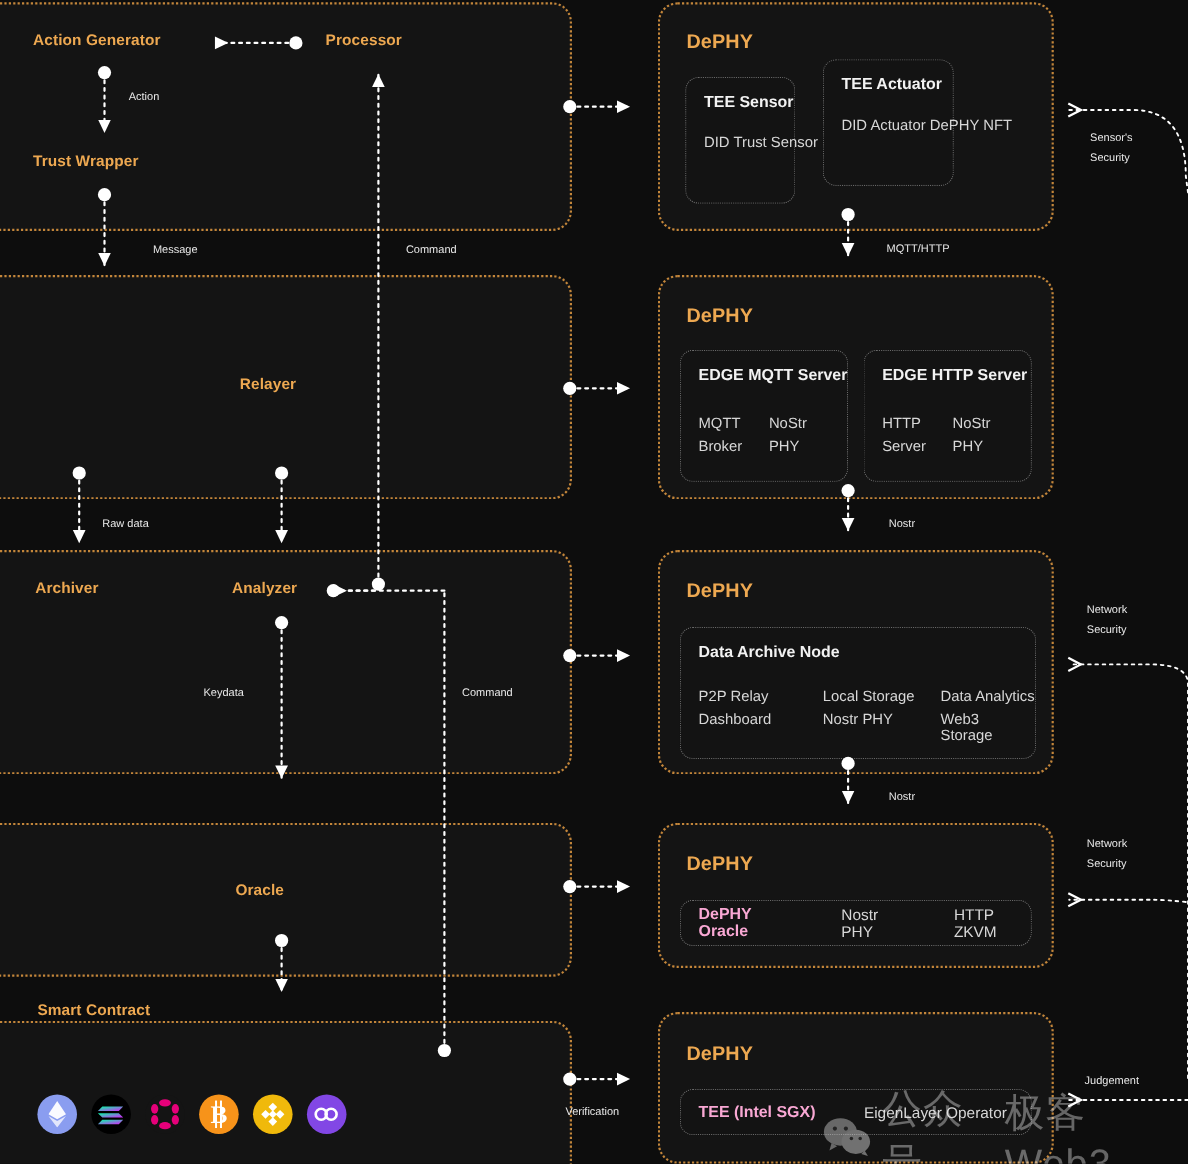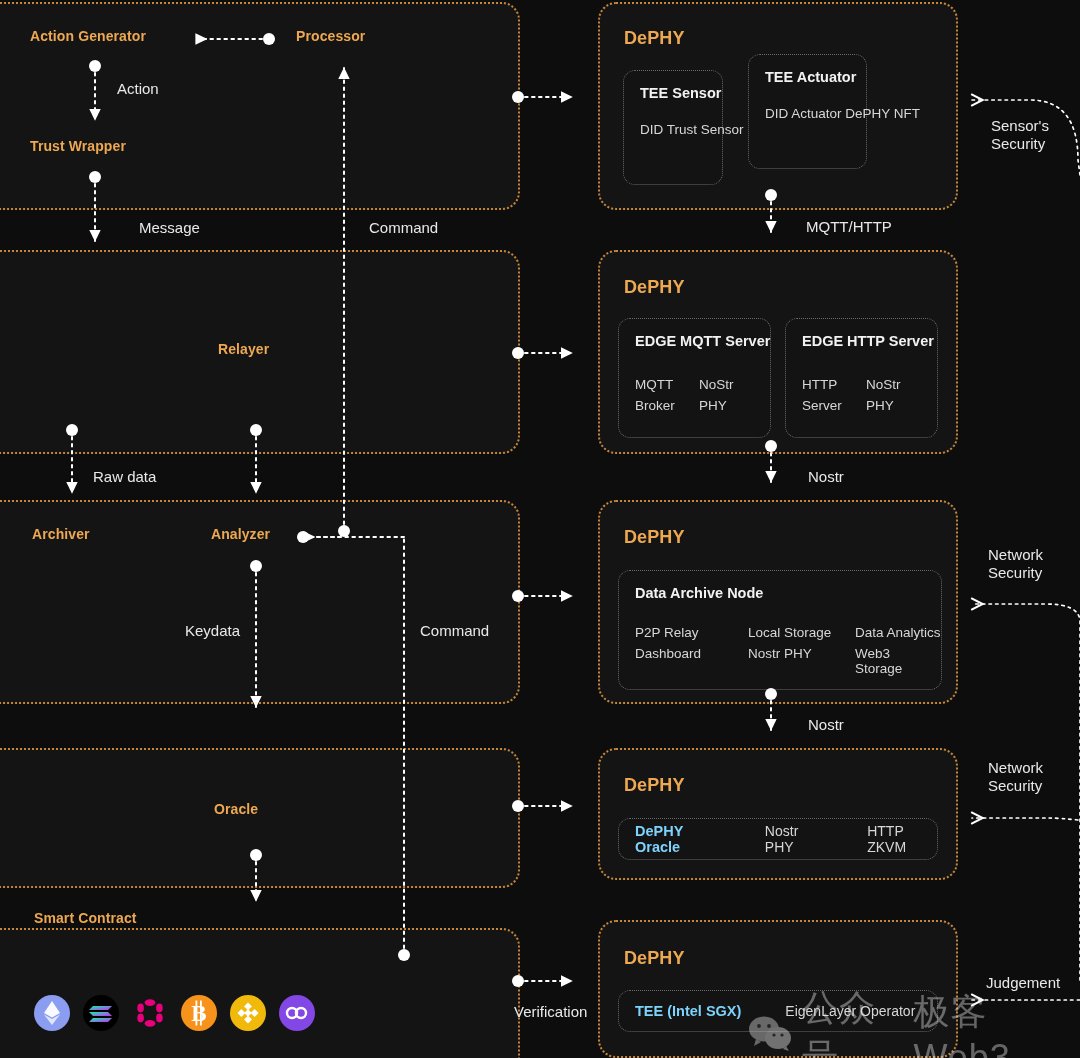--- a/index.html
+++ b/index.html
@@ -64,27 +64,27 @@
   .sp-inline {
     position: absolute;
     display: flex;
     align-items: center;
     height: 100%;
     left: 16px; top: 0;
     gap: 44px;
     color: #d7d7d7;
     font-size: 14px;
   }
-  .sp-inline b { color: #7dd3fc; font-size: 14.5px; }
+  .sp-inline b { color: #f9a8d4; font-size: 14.5px; }
 
   
   .edge-label {
     position: absolute;
     color: #e9e9e9;
-    font-size: 15px;
+    font-size: 10px;
     line-height: 18px;
     white-space: pre-line;
   }
 
   
   #wires { position: absolute; inset: 0; width: 1080px; height: 1058px; pointer-events: none; }
 
   
   .logo-row { position: absolute; display: flex; gap: 13px; }
   .coin { width: 36px; height: 36px; border-radius: 50%; position: relative;

